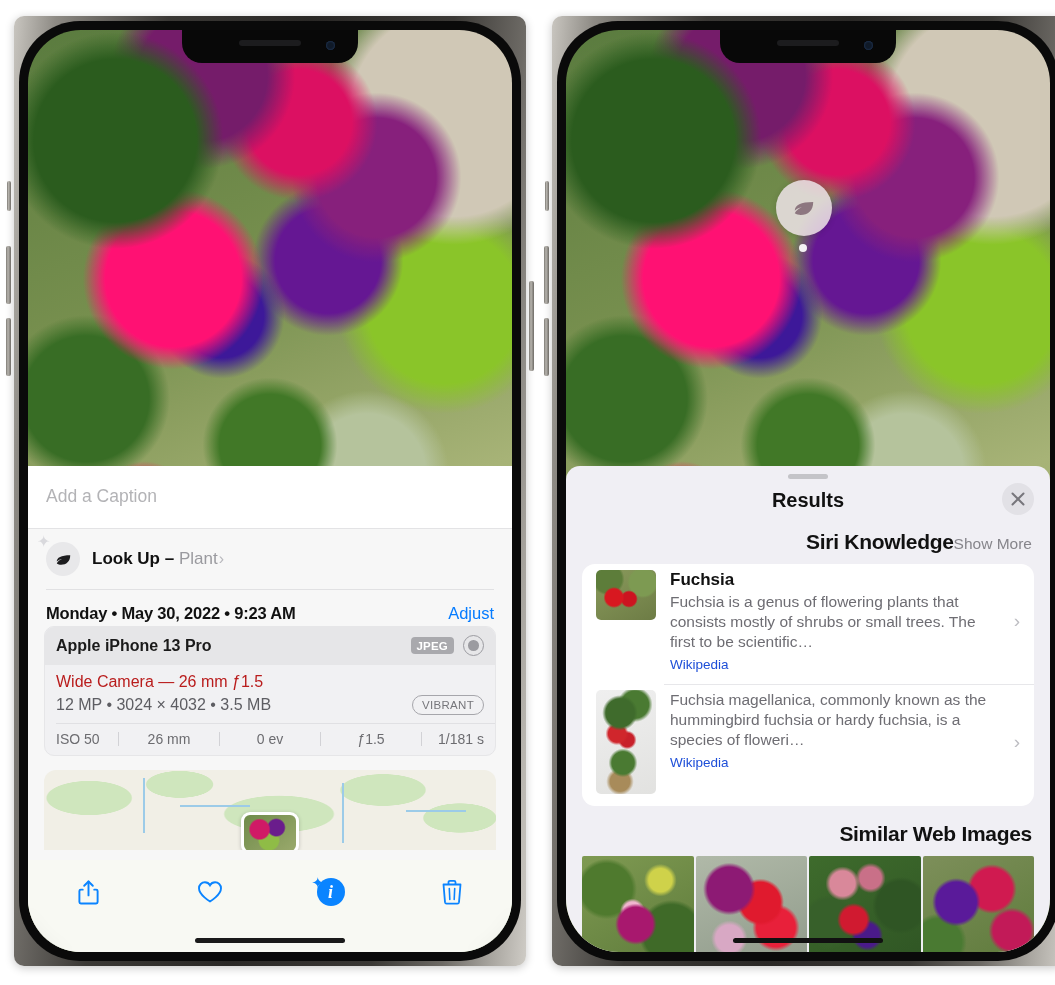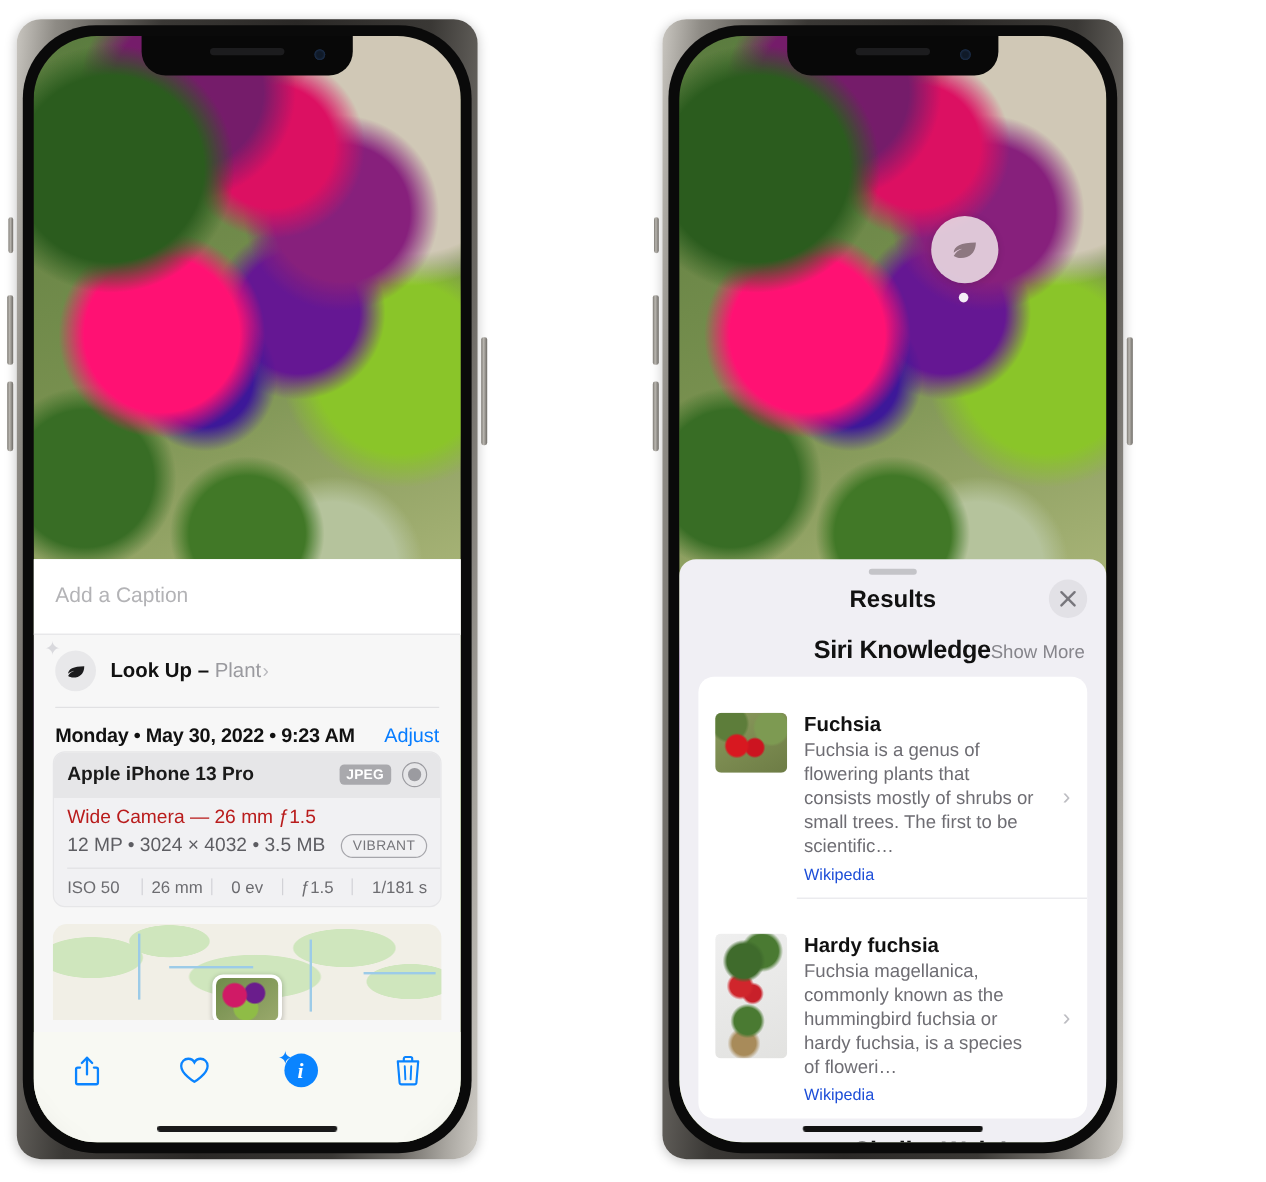--- a/index.html
+++ b/index.html
@@ -7,23 +7,23 @@
     width: 1055px; height: 985px;
     background: #ffffff;
     font-family: "Liberation Sans", sans-serif;
     overflow: hidden;
   }
   .stage { position: relative; width: 1055px; height: 985px; }
 
   
   .phone {
     position: absolute;
-    width: 384px; height: 950px;
+    width: 512px; height: 950px;
     top: 16px;
-    border-radius: 20px;
+    border-radius: 10px;
     background: linear-gradient(95deg,#c9c6c0 0%,#8e8b85 7%,#6d6a65 14%,#3a3835 26%,#2a2826 50%,#3a3835 74%,#6d6a65 86%,#a8a59f 94%,#cfccc6 100%);
     padding: 5px;
     box-shadow: 0 2px 10px rgba(0,0,0,.22);
   }
   .phone.left  { left: 14px; }
   .phone.right { left: 552px; }
 
   .phone-inner {
     position: relative;
     width: 100%; height: 100%;
@@ -271,21 +271,21 @@
   .sec-head {
     display: flex; align-items: baseline; justify-content: flex-end;
     padding: 4px 18px 10px;
   }
   .sec-title { font-size: 21px; font-weight: 700; color: #111; letter-spacing: -.3px; }
   .show-more { font-size: 15.5px; color: #86858b; }
 
   .kn-card {
     margin: 0 16px; background: #fff; border-radius: 13px; overflow: hidden;
   }
-  .kn-item { display: flex; gap: 14px; padding: 30px 14px 12px; position: relative; }
+  .kn-item { display: flex; gap: 14px; padding: 6px 14px 12px; position: relative; }
   .kn-item + .kn-item::before {
     content: ""; position: absolute; left: 82px; right: 0; top: 0;
     height: 1px; background: #e7e7ea;
   }
   .kn-thumb { width: 60px; height: 50px; border-radius: 5px; flex: 0 0 auto; }
   .kn-thumb.tall { height: 104px; width: 60px; }
   .kn-thumb.fuchsia1 {
     background:
       radial-gradient(circle at 30% 55%, #d81820 0 17%, transparent 21%),
       radial-gradient(circle at 55% 58%, #cc1420 0 16%, transparent 20%),
@@ -528,21 +528,20 @@
                 <div class="kn-title">Fuchsia</div>
                 <div class="kn-desc">Fuchsia is a genus of flowering plants that consists mostly of shrubs or small trees. The first to be scientific…</div>
                 <div class="kn-src">Wikipedia</div>
               </div>
               <div class="kn-chev">›</div>
             </div>
 
             <div class="kn-item">
               <div class="kn-thumb tall fuchsia2"></div>
               <div class="kn-text">
-                <div class="kn-title">Hardy fuchsia</div>
                 <div class="kn-desc">Fuchsia magellanica, commonly known as the hummingbird fuchsia or hardy fuchsia, is a species of floweri…</div>
                 <div class="kn-src">Wikipedia</div>
               </div>
               <div class="kn-chev">›</div>
             </div>
           </div>
 
           <div class="sec-head" style="padding-top:16px;padding-bottom:8px;">
             <div class="sec-title">Similar Web Images</div>
           </div>

